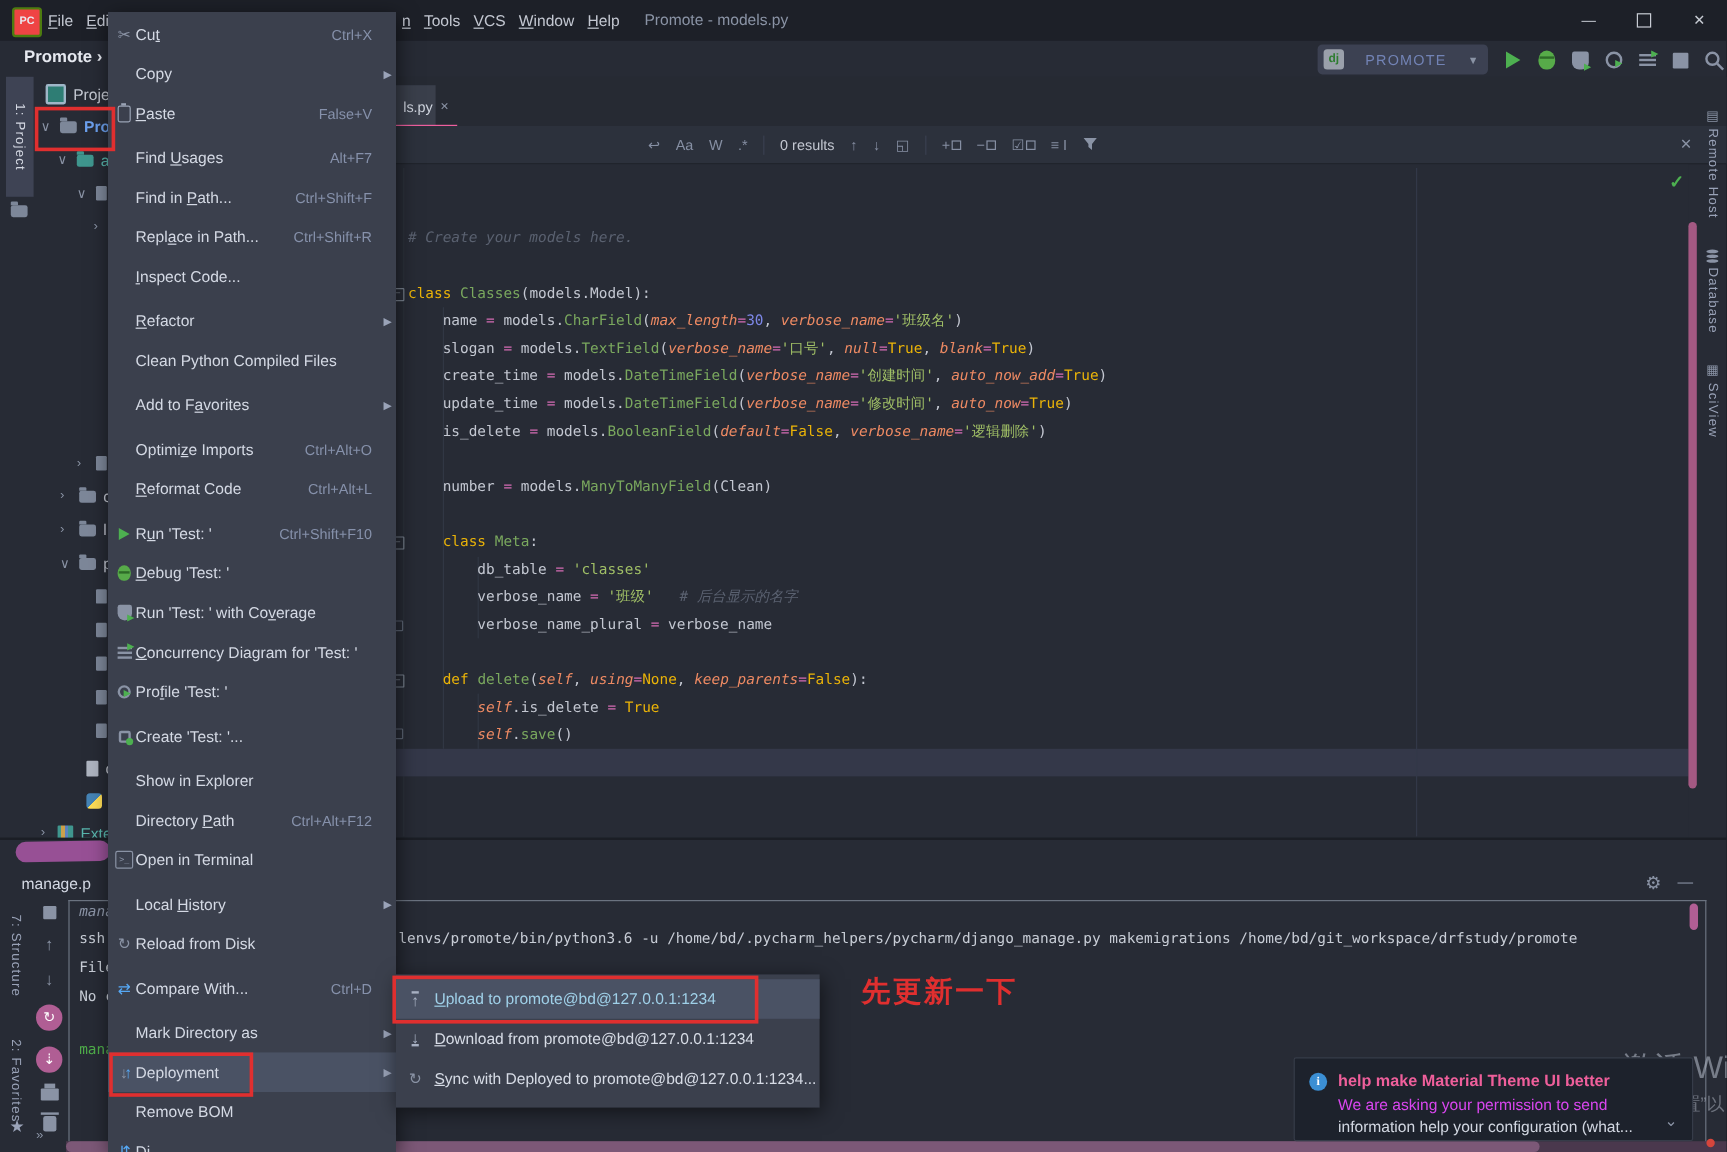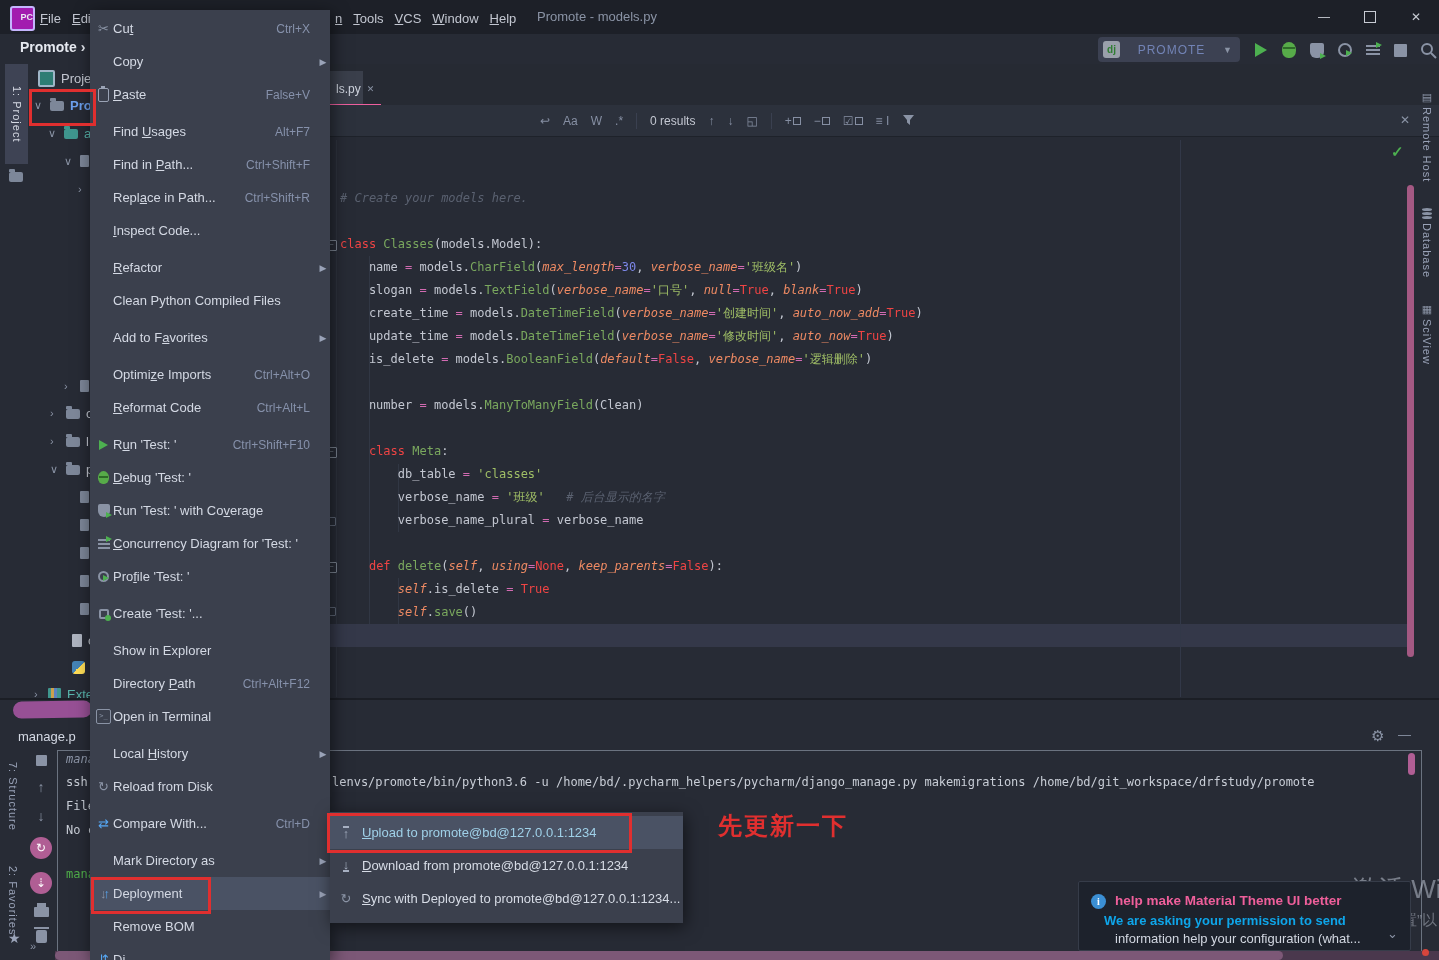--- a/index.html
+++ b/index.html
@@ -1,21 +1,21 @@
 <!DOCTYPE html>
 <html><head>
 <meta charset="utf-8">
 <style>
   html,body{margin:0;padding:0;background:#14161c;}
   #screen{position:relative;width:1439px;height:960px;overflow:hidden;background:#272b35;
           font-family:"Liberation Sans",sans-serif;color:#c3c7d1;-webkit-font-smoothing:antialiased;}
   
   #titlebar{position:absolute;left:0;top:0;width:1439px;height:34px;background:#1d2028;}
-  #pclogo{position:absolute;left:10px;top:6px;width:21px;height:21px;background:#a21caf;border:2px solid #c4b5fd;
-          border-radius:3px;color:#e8ebf2;font-size:9px;font-weight:bold;text-align:right;line-height:19px;}
+  #pclogo{position:absolute;left:10px;top:6px;width:21px;height:21px;background:#ef4444;border:2px solid #4d7c0f;
+          border-radius:3px;color:#e8ebf2;font-size:9px;font-weight:bold;text-align:center;line-height:19px;}
   .mb-item{display:inline-block;color:#c3c7d1;font-size:13px;margin-right:11px;}
   .mb-item u{text-decoration:underline;}
   #menubar-left{position:absolute;left:40px;top:9px;}
   #menubar-right{position:absolute;left:335px;top:9px;}
   #win-title{position:absolute;left:537px;top:9px;color:#8a93a5;font-size:13px;}
   #win-controls{position:absolute;right:0;top:0;height:34px;display:flex;}
   .winbtn{width:46px;height:34px;display:flex;align-items:center;justify-content:center;color:#c8ccd4;font-size:12px;}
   .winbtn .maxsq{width:10px;height:10px;border:1px solid #c8ccd4;}
   
   #breadcrumb{position:absolute;left:20px;top:39px;font-size:14px;font-weight:bold;color:#e6e9f0;}
@@ -59,21 +59,21 @@
   #findbar{position:absolute;left:330px;top:105px;width:1109px;height:32px;background:#2c313c;border-bottom:1px solid #1e222a;box-sizing:border-box;}
   #findbar-items{position:absolute;left:210px;top:0;height:32px;display:flex;align-items:center;gap:13px;}
   .fi{color:#868fa3;font-size:12px;}
   .fi-sep{width:1px;height:16px;background:#3a4050;}
   .msq{display:inline-block;width:6px;height:6px;border:1px solid #868fa3;margin-left:1px;}
   #find-close{position:absolute;left:1070px;top:8px;color:#8a93a5;font-size:12px;}
   #editor-check{position:absolute;left:1391px;top:143px;color:#4db050;font-size:15px;font-weight:bold;}
   #editor-bg{position:absolute;left:330px;top:137px;width:1077px;height:561px;background:#272b35;}
   #code{position:absolute;left:340px;top:141px;font-family:"DejaVu Sans Mono",monospace;font-size:12px;}
   .codeline{height:23px;line-height:23px;white-space:pre;}
-  .tok-t{color:#c3c7d1;} .tok-k{color:#ef4444;} .tok-f{color:#7aa85e;} .tok-s{color:#a0bf66;}
+  .tok-t{color:#c3c7d1;} .tok-k{color:#eab308;} .tok-f{color:#7aa85e;} .tok-s{color:#a0bf66;}
   .tok-p{color:#ee8a63;font-style:italic;} .tok-n{color:#7d87e8;} .tok-o{color:#d26bb2;} .tok-c{color:#5a6170;font-style:italic;}
   .vguide{position:absolute;width:1px;background:#313744;}
   #cur-line{position:absolute;left:330px;top:624px;width:1077px;height:23px;background:#343849;}
   .foldbox{position:absolute;left:326px;width:9px;height:9px;border:1px solid #79828f;border-radius:1px;
            color:#79828f;font-size:8px;line-height:7px;text-align:center;background:#272b35;z-index:3;}
   .gutterpin{position:absolute;left:327px;width:7px;height:7px;border:1px solid #5c6474;border-radius:1px;background:#272b35;z-index:3;}
   #ed-scroll{position:absolute;left:1407px;top:185px;width:7px;height:472px;background:#b35e8c;border-radius:4px;opacity:.9;}
   
   #run-divider{position:absolute;left:0;top:698px;width:1439px;height:2px;background:#1b1e25;}
   #run-tab{position:absolute;left:18px;top:729px;font-size:13px;color:#d4d9e4;}
@@ -139,21 +139,21 @@
   #bottom-bar-light{position:absolute;left:55px;top:951px;width:1228px;height:9px;background:#7c5877;border-radius:5px;z-index:2;}
   #red-dot{position:absolute;left:1422px;top:949px;width:7px;height:7px;border-radius:50%;background:#d6453c;z-index:3;}
   #watermark{position:absolute;left:1352px;top:872px;z-index:9;color:rgba(186,193,205,.55);}
   #wm1{font-size:26px;white-space:nowrap;}
   #wm2{font-size:15px;white-space:nowrap;margin-top:4px;color:rgba(186,193,205,.48);}
   #notification{position:absolute;left:1078px;top:881px;width:333px;height:70px;background:#1d222c;border:1px solid #363c49;
                 border-radius:2px;z-index:12;box-sizing:border-box;}
   #notif-ic{position:absolute;left:12px;top:12px;width:15px;height:15px;border-radius:50%;background:#3b8fd4;color:#fff;
             font-size:10px;font-weight:bold;text-align:center;line-height:15px;font-family:"Liberation Serif",serif;}
   #notif-title{position:absolute;left:36px;top:11px;font-size:13.5px;font-weight:bold;color:#ef5f9b;white-space:nowrap;}
-  #notif-b1{position:absolute;left:25px;top:31px;font-size:13px;color:#0ea5e9;white-space:nowrap;font-weight:bold;}
+  #notif-b1{position:absolute;left:36px;top:31px;font-size:13px;color:#d946ef;white-space:nowrap;}
   #notif-b2{position:absolute;left:36px;top:49px;font-size:13px;color:#d2d7e1;white-space:nowrap;}
   #notif-chev{position:absolute;left:308px;top:44px;color:#8a93a5;font-size:13px;}
 </style>
 </head>
 <body>
 
 <div id="screen">
 
   <div id="titlebar">
     <div id="pclogo">PC</div>

